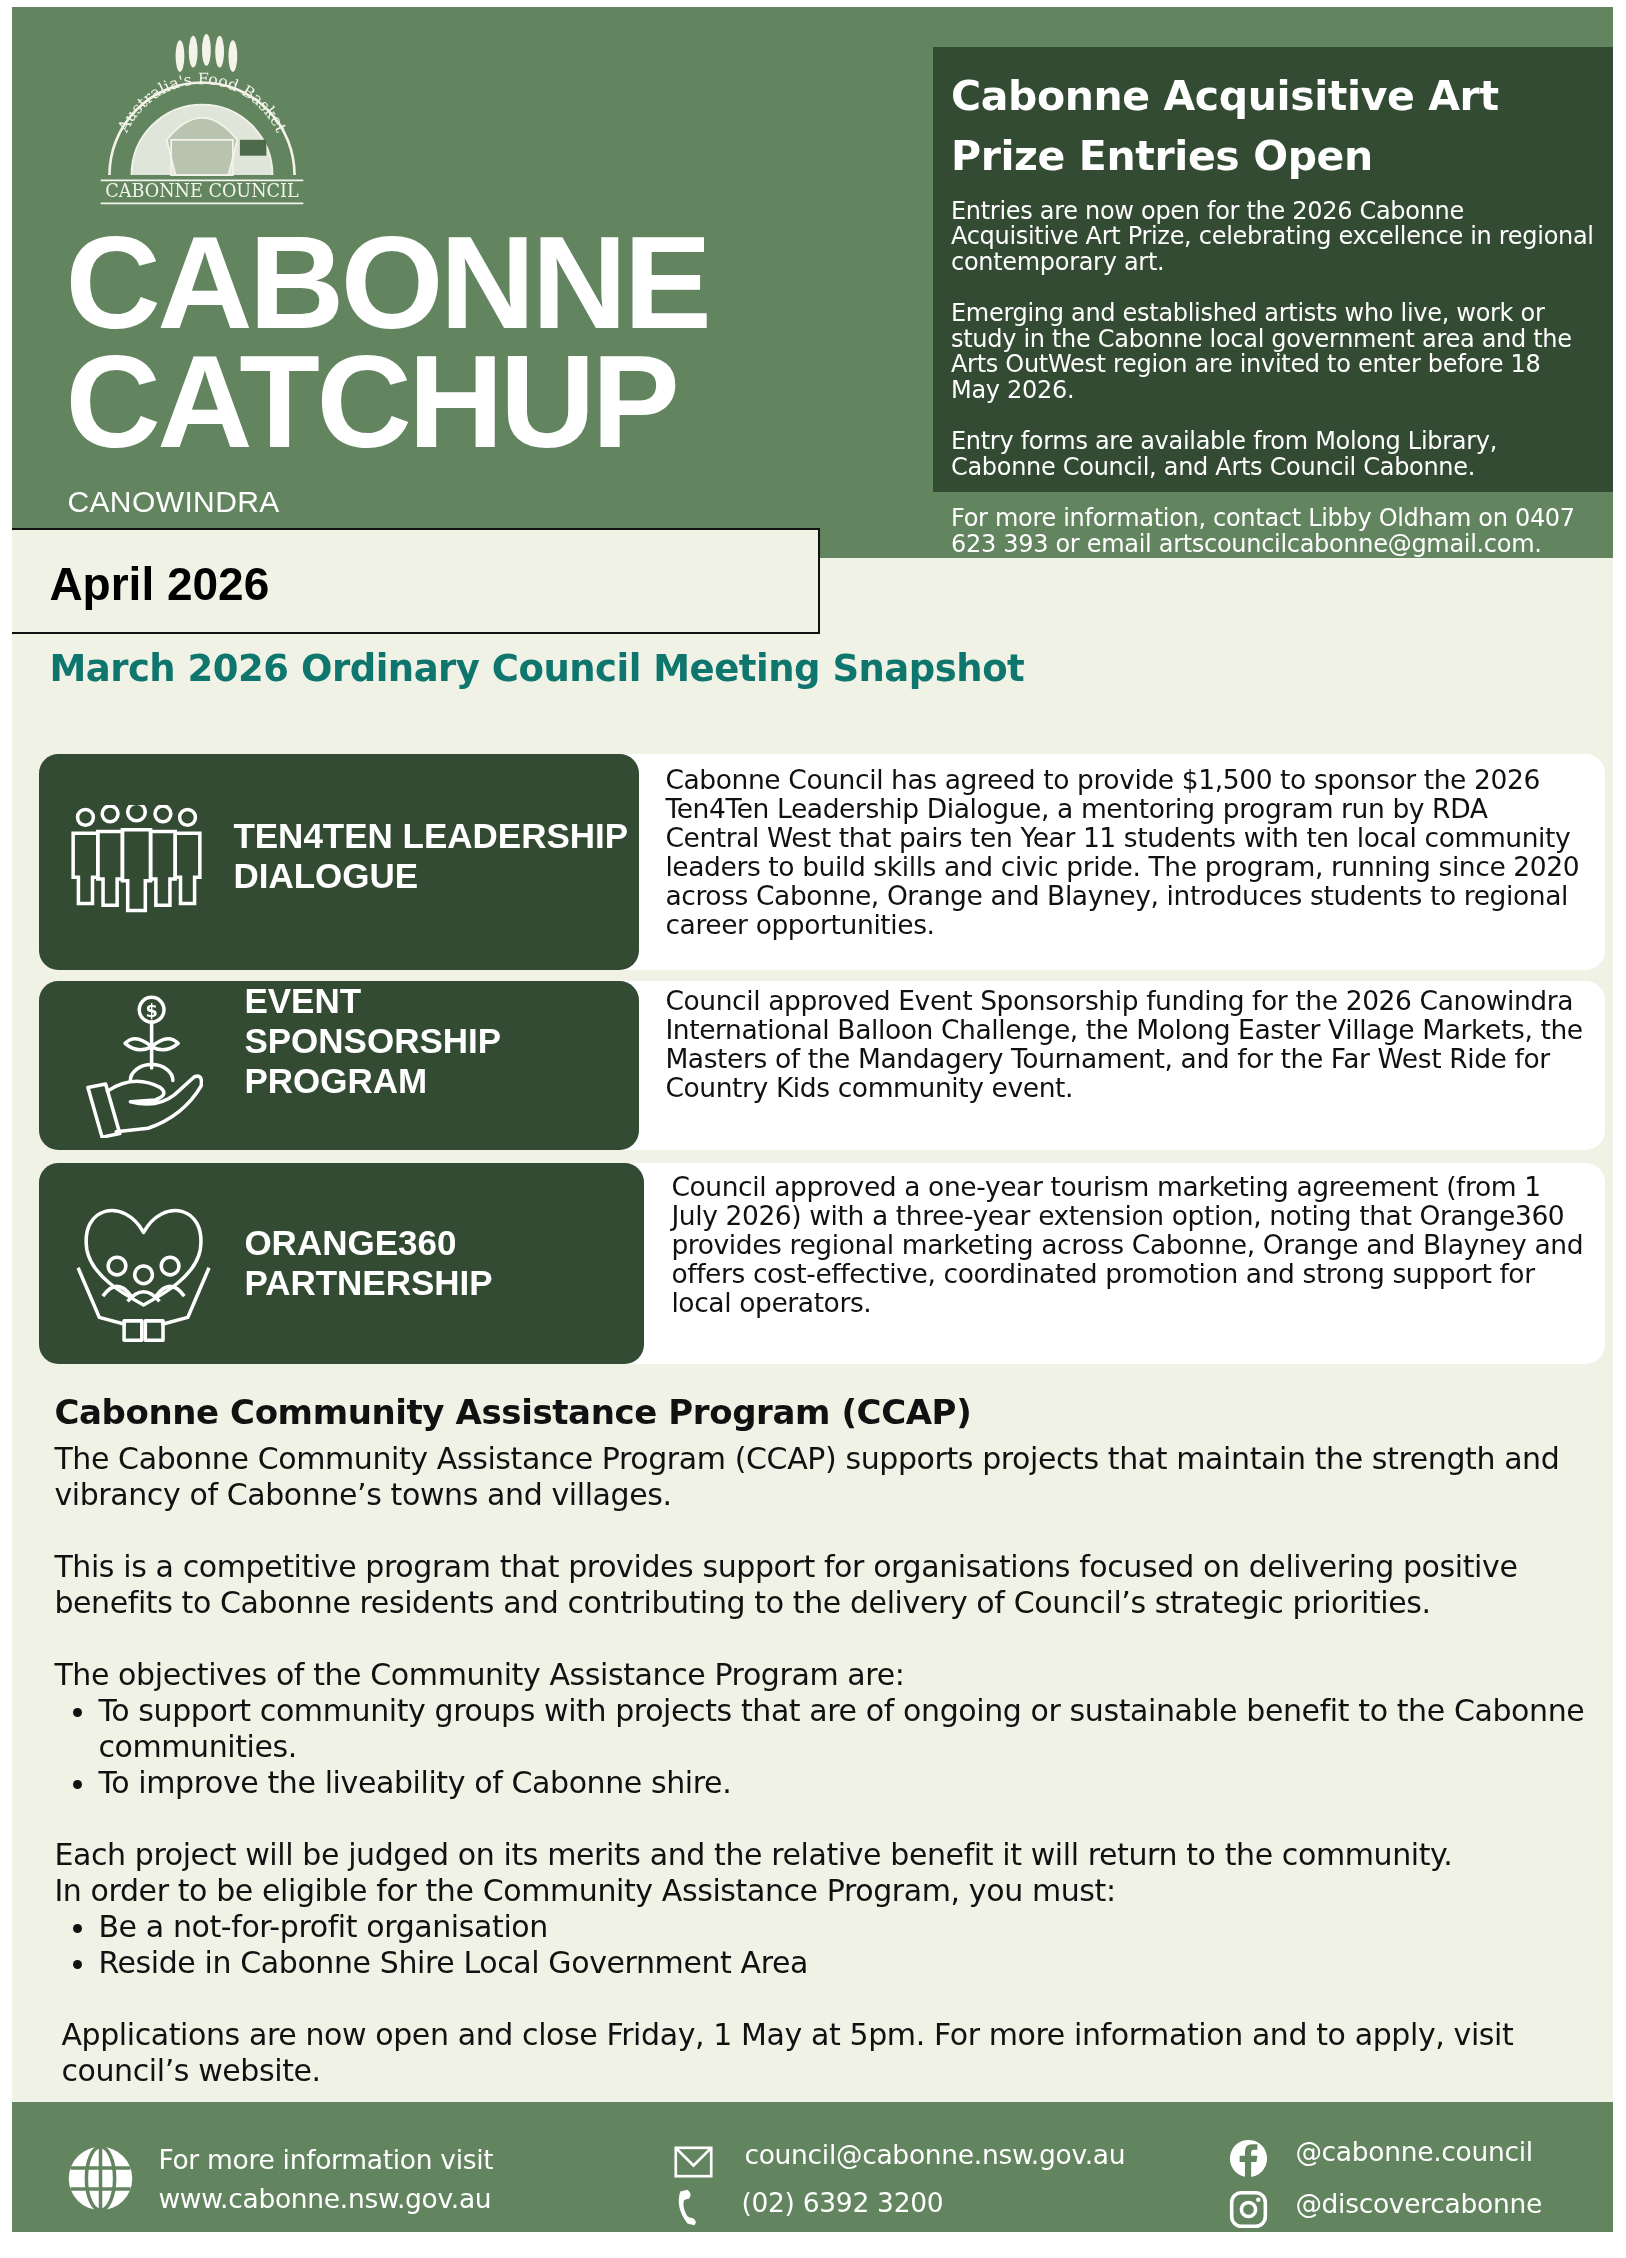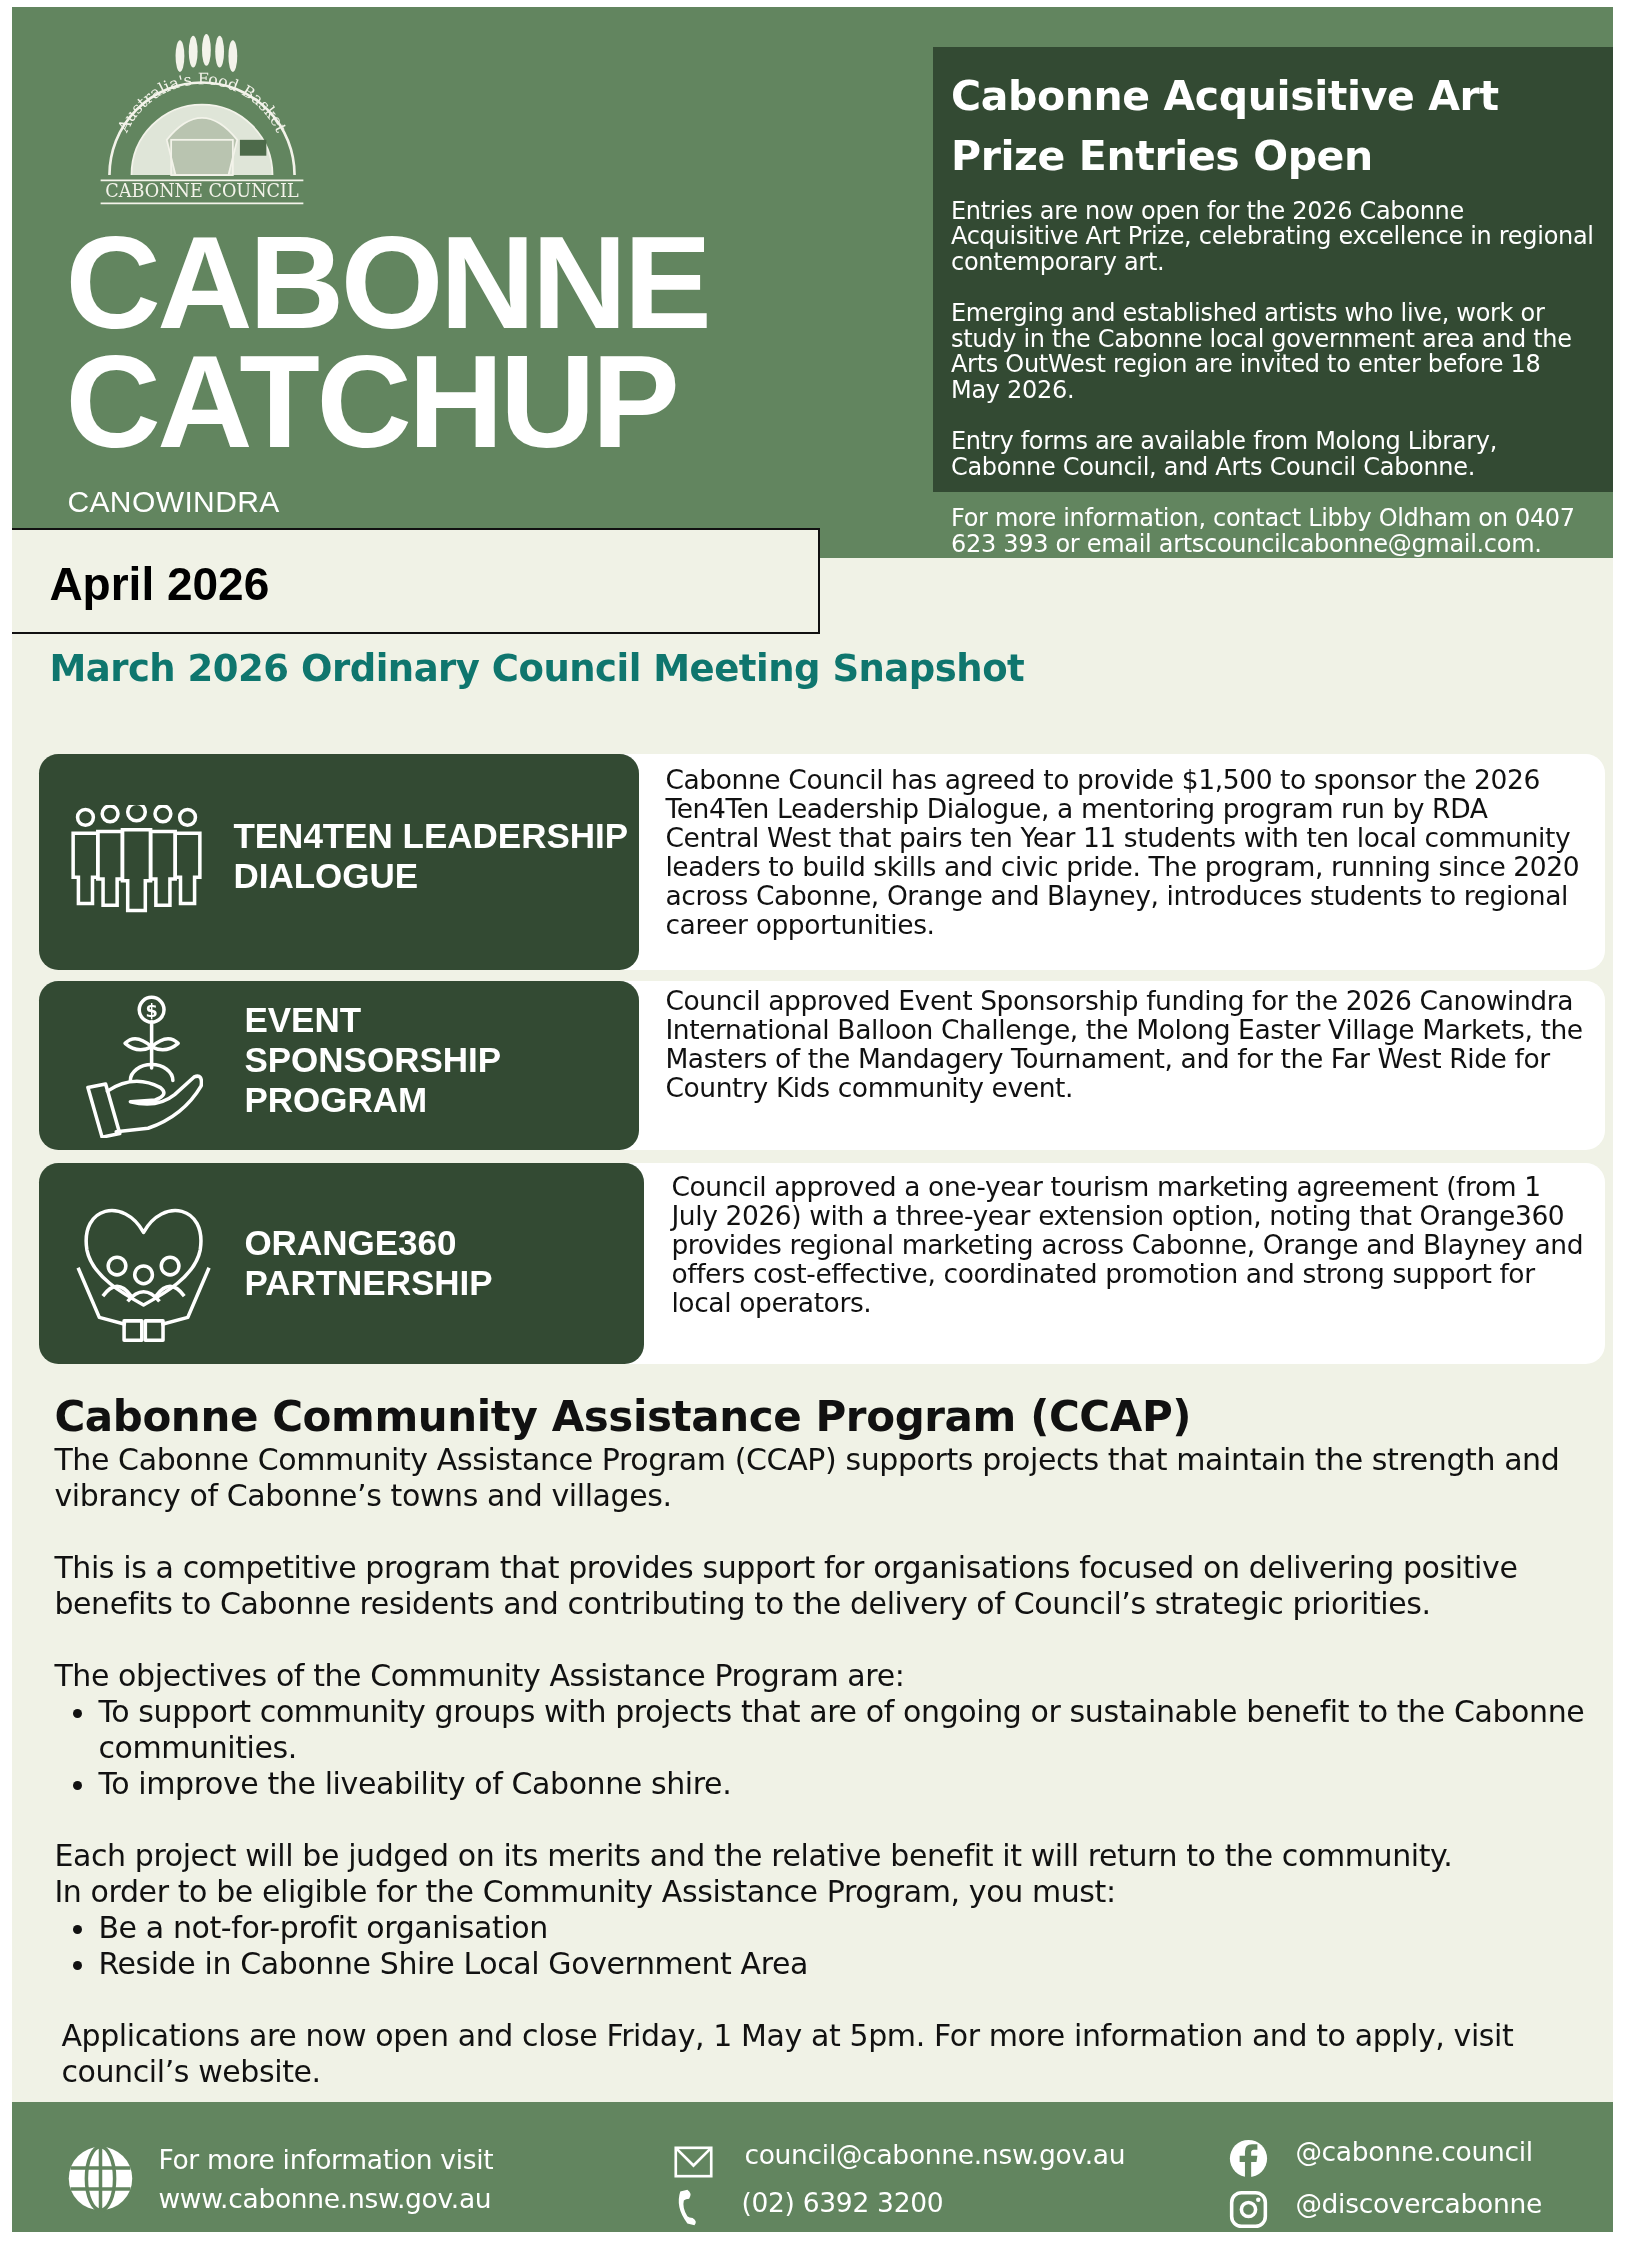--- a/index.html
+++ b/index.html
@@ -17,21 +17,21 @@
   .art-panel p { font-family: "DejaVu Sans", sans-serif; font-size: 24px; line-height: 25.6px; margin-bottom: 25.6px; letter-spacing: -0.3px; }
   .snap-title { position: absolute; left: 37px; top: 640px; font-family: "DejaVu Sans", sans-serif; font-weight: 700; font-size: 37px; color: #0f766e; letter-spacing: -0.5px; }
   .snap-sub { position: absolute; left: 37px; top: 697px; font-family: "DejaVu Sans", sans-serif; font-size: 34px; color: #111; letter-spacing: -0.4px; }
   .card { position: absolute; left: 27px; width: 1566px; }
   .card .dark { position: absolute; left: 0; top: 0; height: 100%; background: #334a33; border-radius: 19.4px; z-index: 2; }
   .card .light { position: absolute; top: 0; right: 0; height: 100%; background: #ffffff; border-radius: 19.4px; z-index: 1; }
   .card .icon { position: absolute; z-index: 3; }
   .card .label { position: absolute; z-index: 3; color: #fff; font-family: "Liberation Sans", sans-serif; font-weight: 700; font-size: 35px; line-height: 40px; }
   .card .body { position: absolute; z-index: 3; color: #111; font-family: "DejaVu Sans", sans-serif; font-size: 26.5px; line-height: 29px; letter-spacing: -0.4px; }
   .ccap { position: absolute; left: 42px; top: 1385px; width: 1535px; color: #111; }
-  .ccap h2 { font-family: "DejaVu Sans", sans-serif; font-weight: 700; font-size: 42px; letter-spacing: -0.4px; margin-bottom: 1px; }
+  .ccap h2 { font-family: "DejaVu Sans", sans-serif; font-weight: 700; font-size: 34px; letter-spacing: -0.4px; margin-bottom: 9px; }
   .ccap p, .ccap li { font-family: "DejaVu Sans", sans-serif; font-size: 30px; line-height: 36px; letter-spacing: -0.4px; }
   .ccap .gap { height: 36px; }
   .ccap ul { padding-left: 44px; list-style: disc; }
   .footer { position: absolute; left: 0; top: 2095px; width: 1601px; height: 130px; background: #62855f; color: #fff; }
   .footer .txt { position: absolute; font-family: "DejaVu Sans", sans-serif; font-size: 26.5px; letter-spacing: -0.3px; color: #fff; }
   .footer svg { position: absolute; }
 </style>
 </head>
 <body>
 
@@ -115,21 +115,21 @@
         <circle cx="82" cy="20" r="14"></circle>
         <text x="82" y="28" text-anchor="middle" fill="#fff" stroke="none" font-family="DejaVu Sans, sans-serif" font-weight="700" font-size="20">$</text>
         <path d="M82 34 v52"></path>
         <path d="M82 62 q-18 -16 -30 -4 q14 12 30 4 z"></path>
         <path d="M82 62 q18 -16 30 -4 q-14 12 -30 4 z"></path>
         <path d="M58 100 a24 18 0 0 1 48 0"></path>
         <path d="M10 108 l20 -4 l16 56 l-20 4 z"></path>
         <path d="M32 112 q30 -20 60 -4 q10 8 -6 14 l-28 2 q30 8 50 -8 l22 -20 q10 -4 8 10 q-20 34 -60 48 l-36 4"></path>
       </g>
     </svg>
-    <div class="label" style="left:205px;top:19px;">
+    <div class="label" style="left:205px;top:0;">
       <div>EVENT</div>
       <div>SPONSORSHIP</div>
       <div>PROGRAM</div>
     </div>
     <div class="body" style="left:626px;top:5.3px;width:922px;">Council approved Event Sponsorship funding for the 2026 Canowindra International Balloon Challenge, the Molong Easter Village Markets, the Masters of the Mandagery Tournament, and for the Far West Ride for Country Kids community event.</div>
   </div>
 
   <div class="card" style="top:1156px;height:201px;">
     <div class="dark" style="width:605px;"></div>
     <div class="light" style="width:1006px;"></div>

